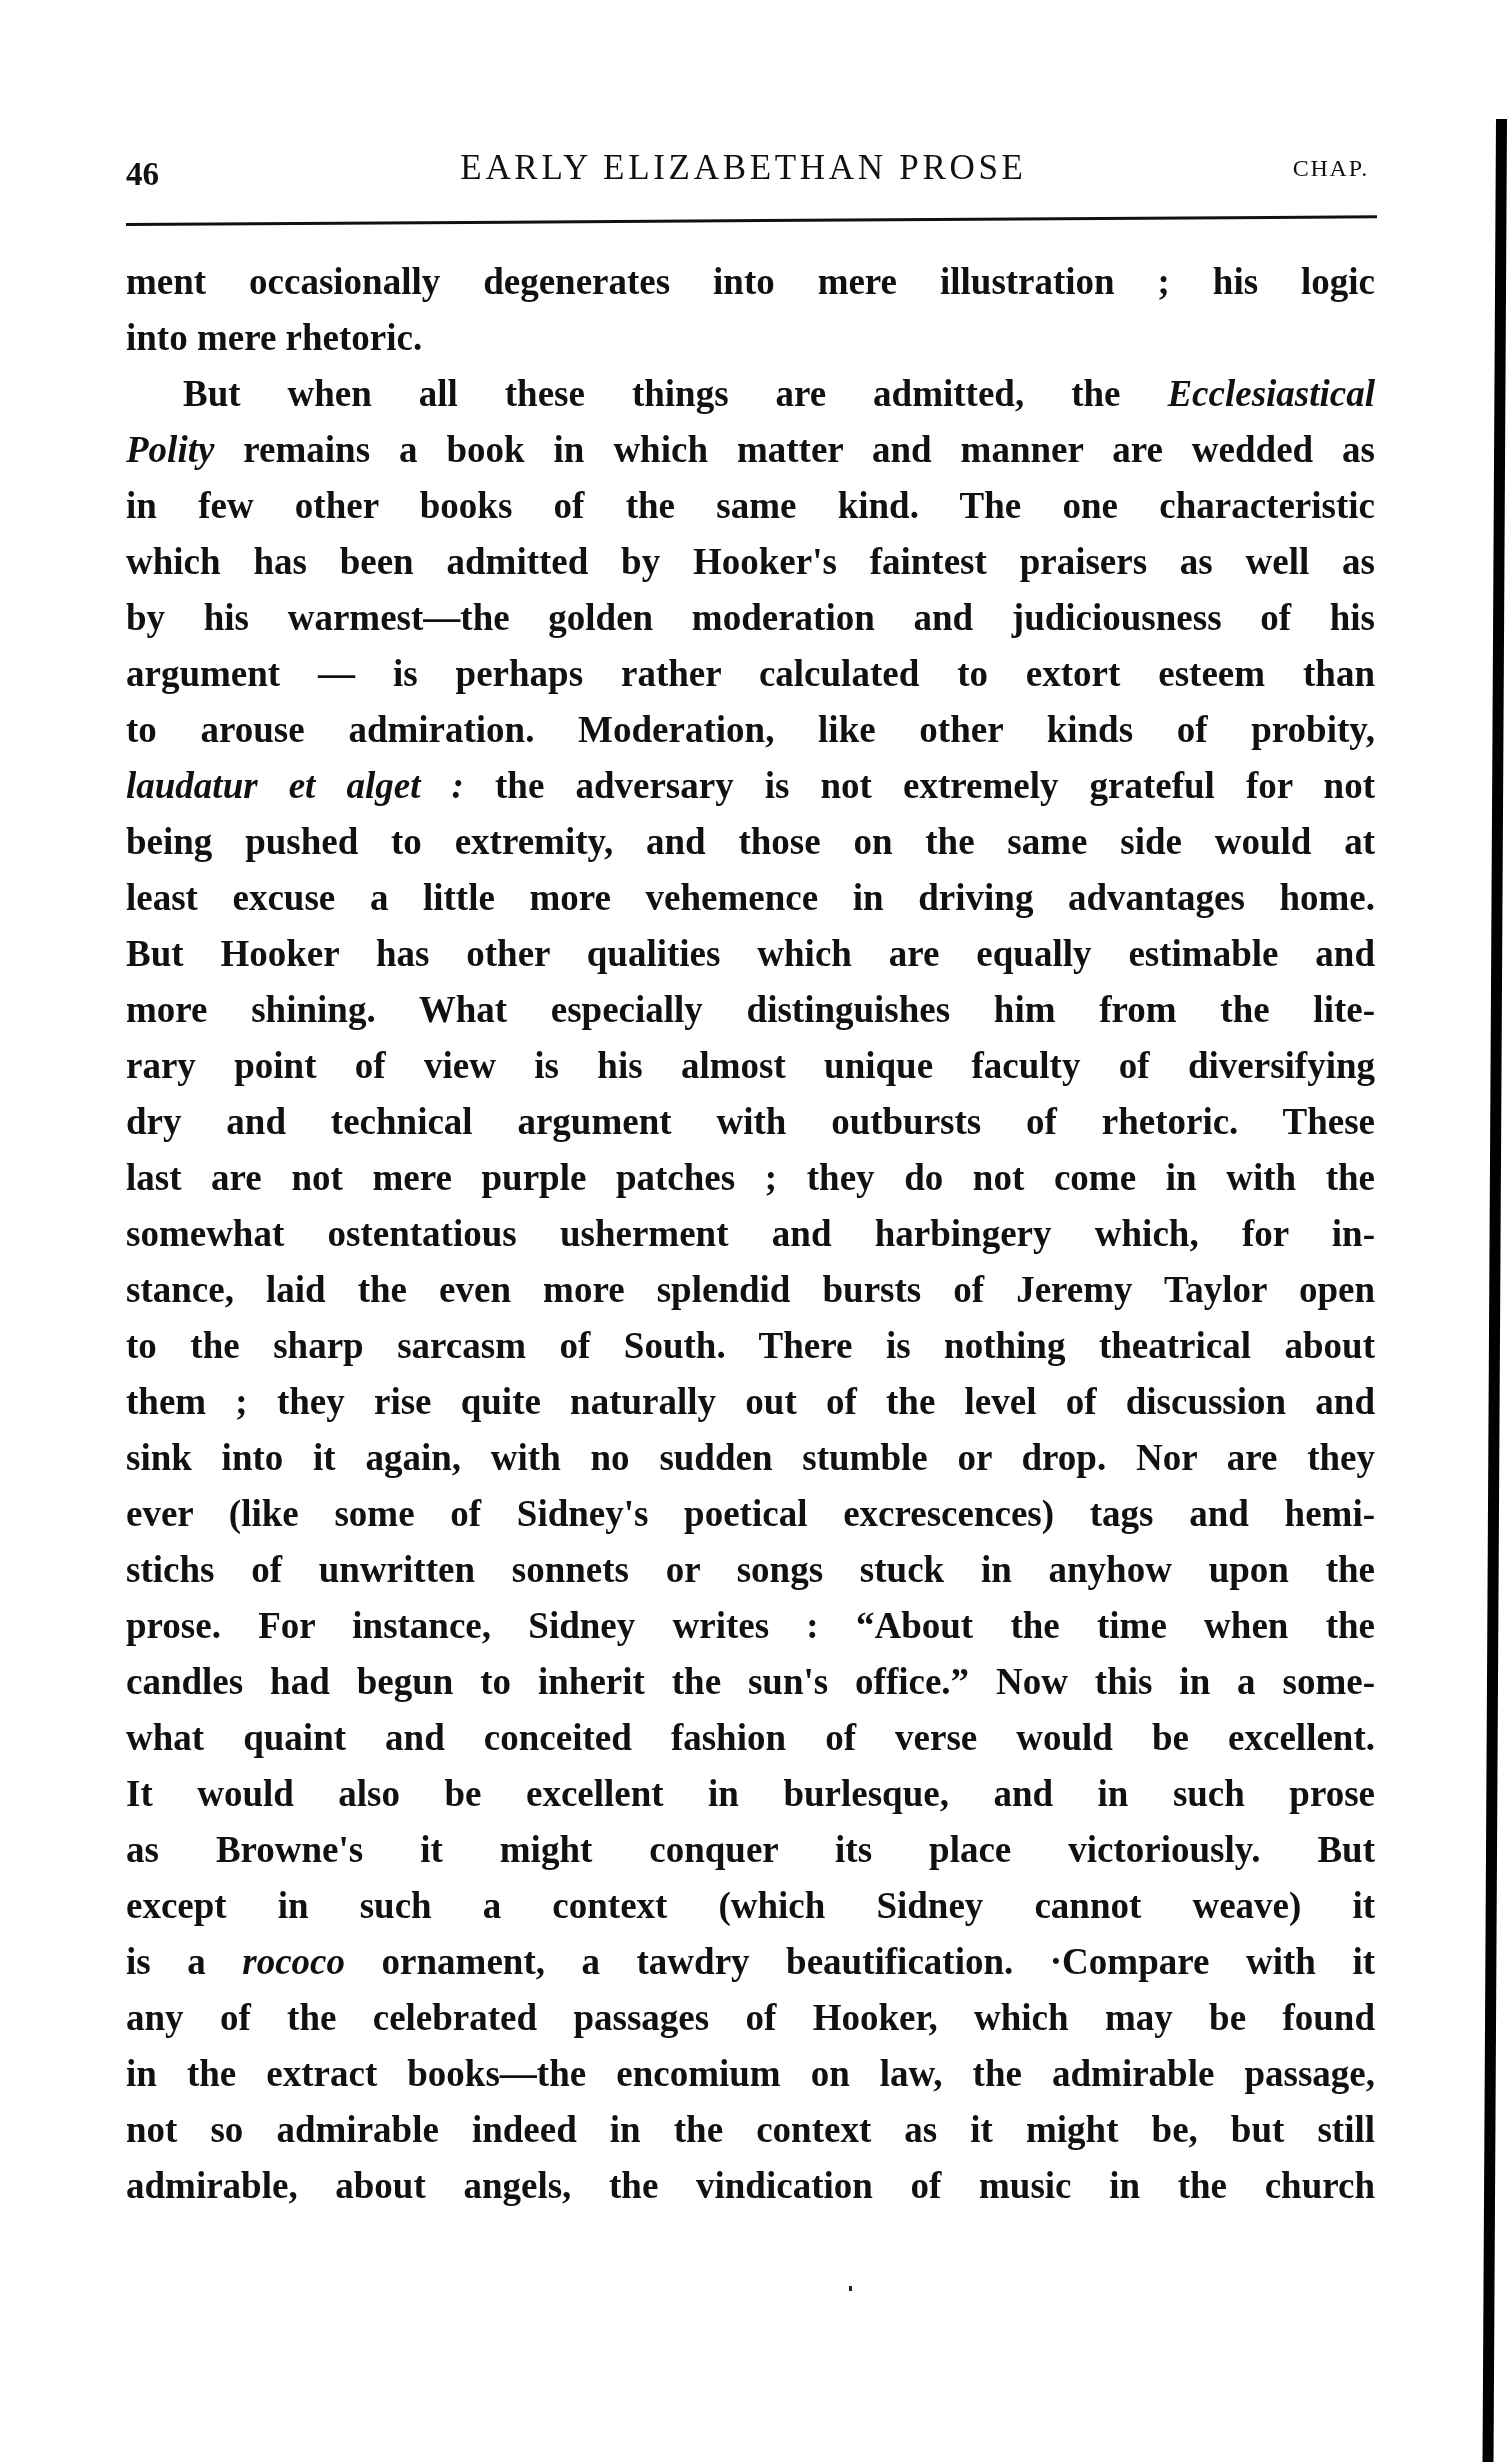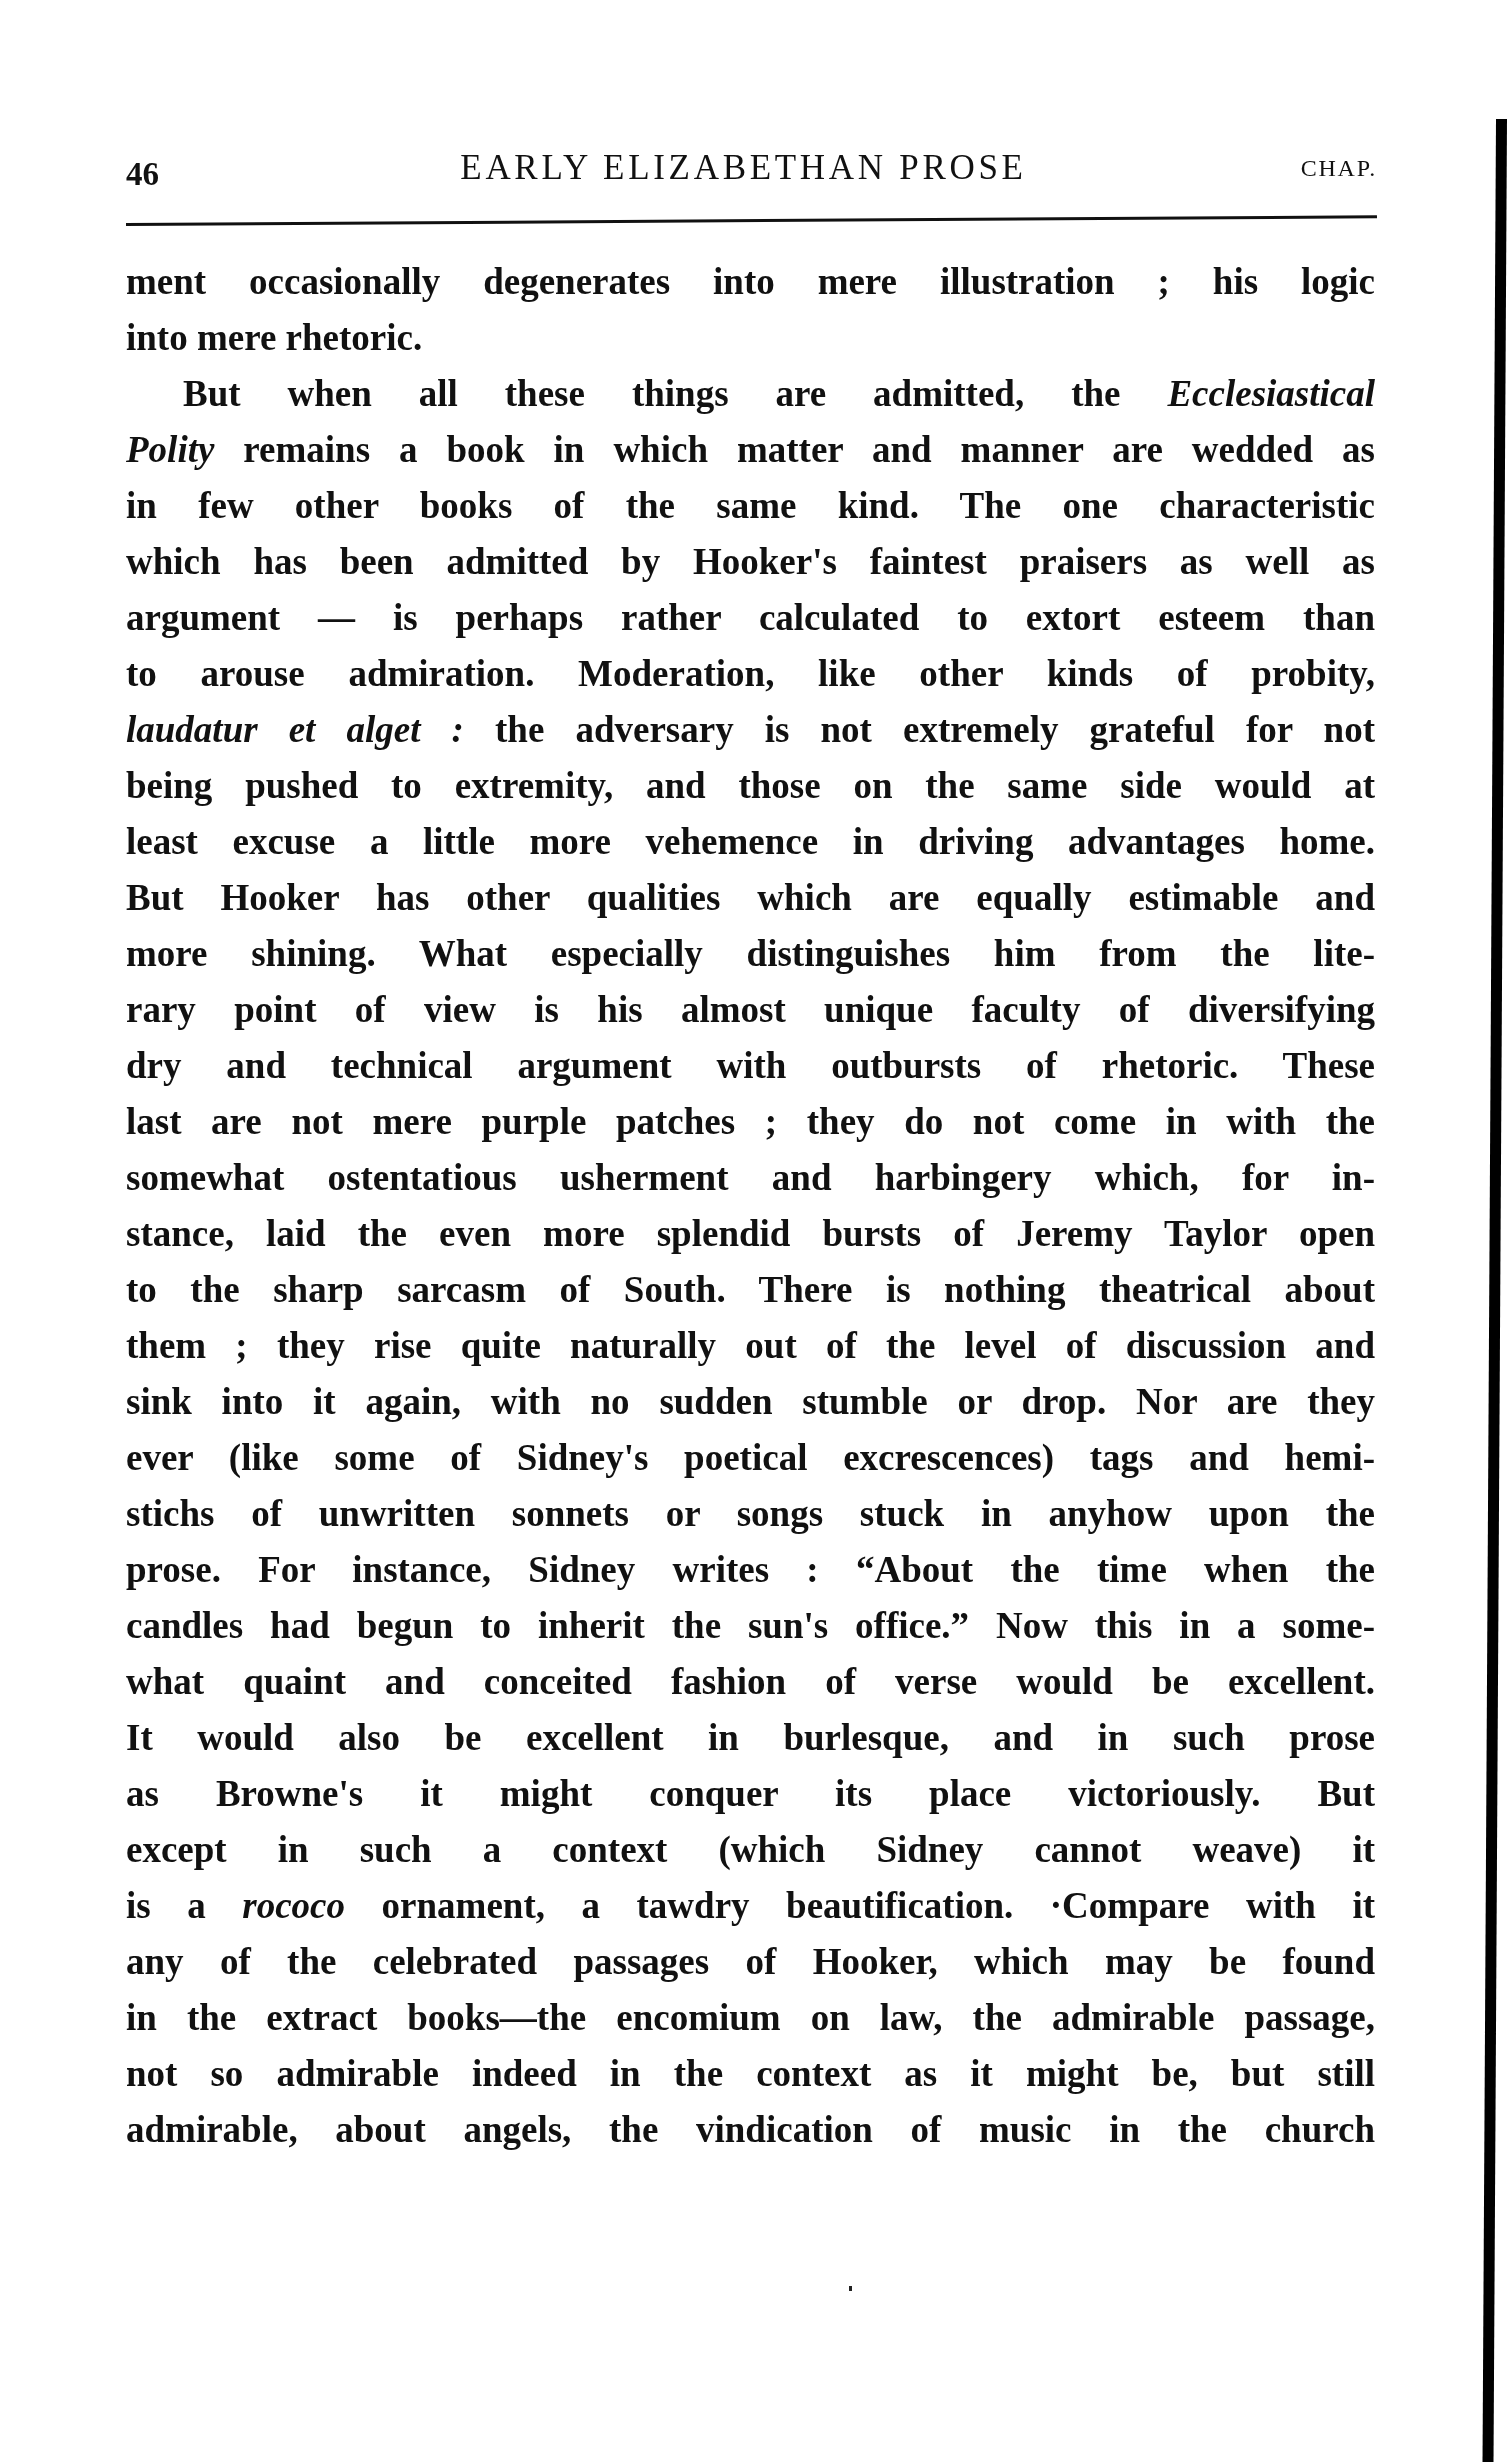--- a/index.html
+++ b/index.html
@@ -2,21 +2,21 @@
 <html style="font-size:14.6px"><head>
 <meta charset="utf-8">
 <style>
   html, body { margin: 0; padding: 0; background: #ffffff; }
   body { width: 1512px; height: 2462px; position: relative; overflow: hidden;
          font-family: "Liberation Serif", "DejaVu Serif", serif; color: #111; }
   .running-head { position: absolute; top: 146px; left: 126px; width: 1251px; height: 55px; }
   .page-number { position: absolute; left: 0; top: 10px; font-size: 33px; font-weight: bold; }
   .running-title { position: absolute; left: 0; right: 16px; top: 1.8px; text-align: center;
                    font-size: 35px; letter-spacing: 3.7px; }
-  .chapter-label { position: absolute; right: 0; top: 9.2px; font-size: 24px; letter-spacing: 1.8px; }
+  .chapter-label { position: absolute; right: 8px; top: 9.2px; font-size: 24px; letter-spacing: 1.8px; }
   .head-rule { position: absolute; top: 223px; left: 126px; width: 1251px; height: 2.7px; background: #111;
                transform: rotate(-0.35deg); transform-origin: left center; }
   .body-text { position: absolute; top: 254px; left: 126px; width: 1249px;
                font-size: 37px; line-height: 56px; }
   .line { display: block; height: 56px; white-space: nowrap; text-align: justify;
           text-align-last: justify; overflow: visible; font-weight: bold; }
   .line.last { text-align-last: left; }
   .line.indent { padding-left: 57px; }
   .it { font-style: italic; }
   .edge-bar { position: absolute; top: 119px; right: 5.5px; width: 11px; height: 2343px; background: #000;
@@ -33,20 +33,21 @@
 </div>
 <div class="head-rule"></div>
 
 <div class="body-text" id="body-text">
     <span class="line">ment occasionally degenerates into mere illustration ; his logic</span>
     <span class="line last">into mere rhetoric.</span>
     <span class="line indent">But when all these things are admitted, the <span class="it">Ecclesiastical</span></span>
     <span class="line"><span class="it">Polity</span> remains a book in which matter and manner are wedded as</span>
     <span class="line">in few other books of the same kind.  The one characteristic</span>
     <span class="line">which has been admitted by Hooker's faintest praisers as well as</span>
+    <span class="line">by his warmest—the golden moderation and judiciousness of his</span>
     <span class="line">argument — is perhaps rather calculated to extort esteem than</span>
     <span class="line">to arouse admiration.  Moderation, like other kinds of probity,</span>
     <span class="line"><span class="it">laudatur et alget :</span> the adversary is not extremely grateful for not</span>
     <span class="line">being pushed to extremity, and those on the same side would at</span>
     <span class="line">least excuse a little more vehemence in driving advantages home.</span>
     <span class="line">But Hooker has other qualities which are equally estimable and</span>
     <span class="line">more shining.  What especially distinguishes him from the lite-</span>
     <span class="line">rary point of view is his almost unique faculty of diversifying</span>
     <span class="line">dry and technical argument with outbursts of rhetoric.  These</span>
     <span class="line">last are not mere purple patches ; they do not come in with the</span>

